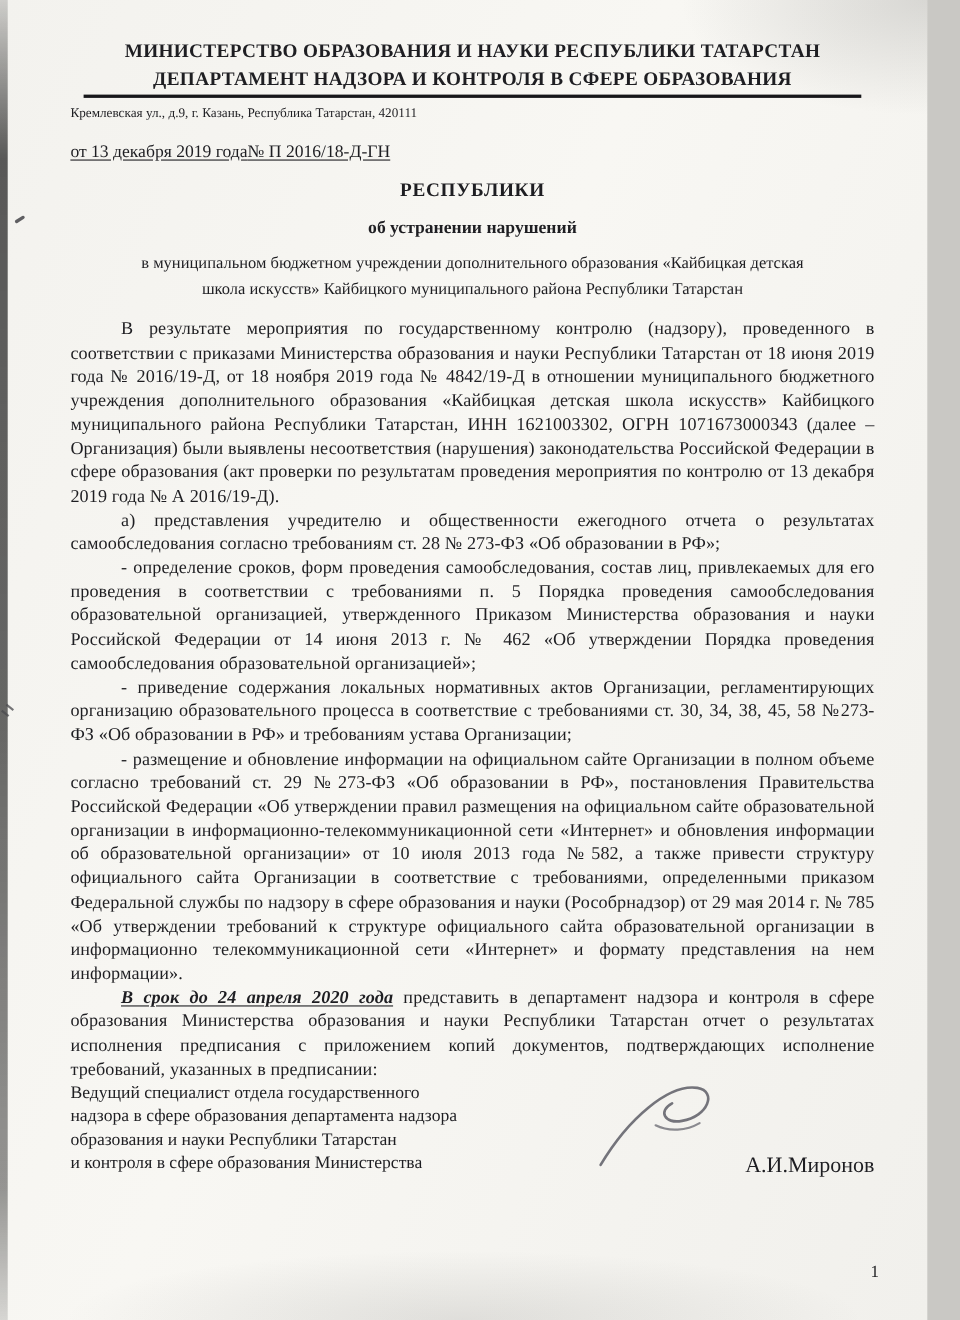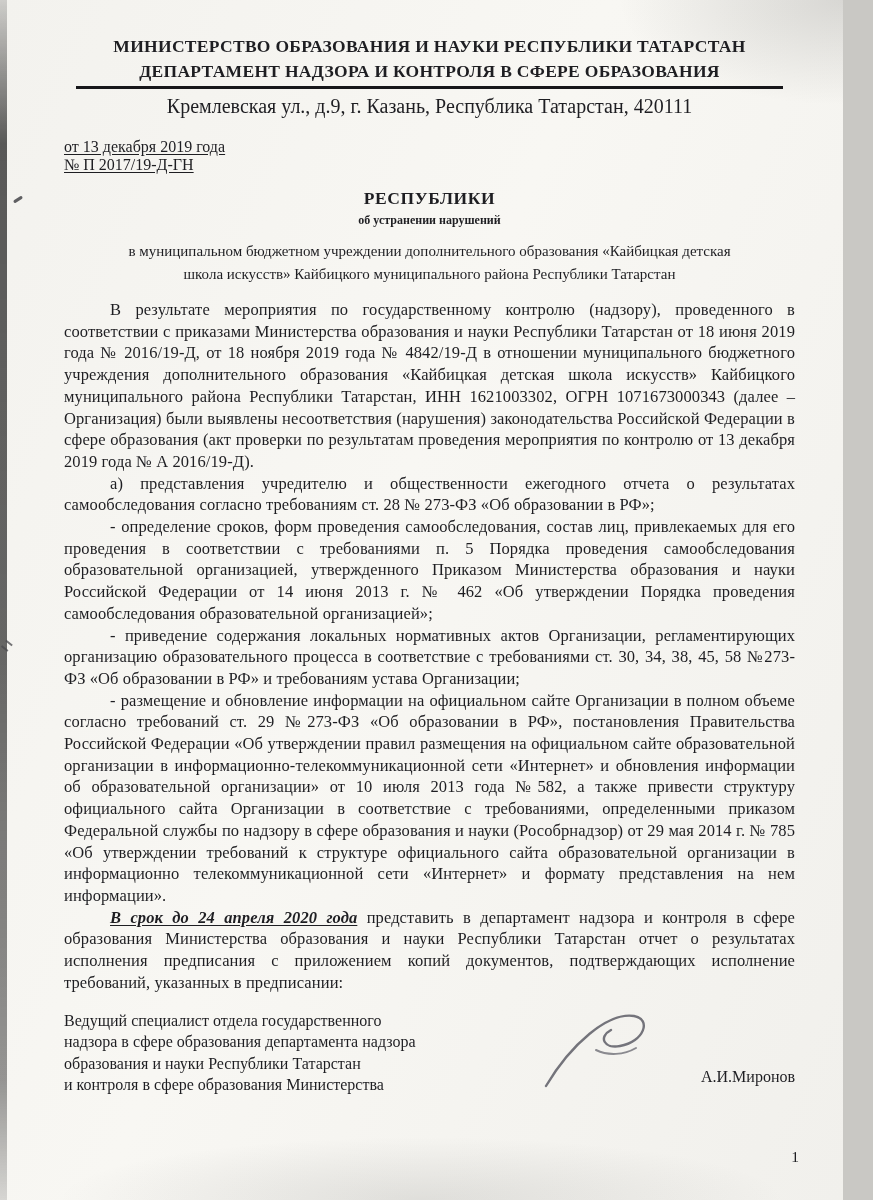--- a/index.html
+++ b/index.html
@@ -20,57 +20,57 @@
       rgba(40,40,40,0.18) 0%, rgba(15,15,15,0.68) 12%,
       rgba(15,15,15,0.62) 55%, rgba(30,30,30,0.45) 90%, rgba(30,30,30,0.15) 100%);
     filter:blur(0.5px);
   }
   .mark-a{position:absolute;left:13px;top:198px;width:10px;height:3px;background:#3a3a3e;transform:rotate(-32deg);border-radius:2px;opacity:.8;}
   .mark-b{position:absolute;left:5px;top:642px;width:8px;height:2px;background:#4a4a4e;transform:rotate(38deg);box-shadow:0 7px 0 #4a4a4e;opacity:.75;}
 
   .hdr1,.hdr2{text-align:center;font-weight:700;font-size:17.5px;letter-spacing:.3px;}
   .hdr2{margin-top:4px;}
   .hdr-rule{height:0;border-bottom:3.5px solid #17171a;margin:4px 12px 0 12px;}
-  .address{text-align:center;font-size:20px;margin-top:6px;}
+  .address{font-size:12px;margin-top:6px;}
 
-  .meta-row{display:flex;justify-content:flex-start;margin-top:20px;font-size:16px;flex-direction:column;}
+  .meta-row{display:flex;justify-content:flex-start;margin-top:20px;font-size:16px;}
   .u{text-decoration:underline;text-underline-offset:2px;}
 
   .title-main{text-align:center;font-weight:700;font-size:17.5px;letter-spacing:.6px;margin-top:14px;}
-  .title-sub{text-align:center;font-weight:700;font-size:12px;margin-top:4px;}
+  .title-sub{text-align:center;font-weight:700;font-size:16px;margin-top:16px;}
   .org{text-align:center;font-size:15px;line-height:23px;margin-top:12px;padding:0 44px;}
 
   .body-block{margin-top:13px;}
   .p{font-size:16.5px;line-height:21.7px;text-align:justify;text-indent:46px;margin:0;letter-spacing:.1px;}
   .bi{font-weight:700;font-style:italic;}
 
-  .sig-row{position:relative;margin-top:16px;height:120px;}
+  .sig-row{position:relative;margin-top:0;height:120px;}
   .sig-text{font-size:16px;line-height:21.5px;width:470px;}
   .sig-scribble{position:absolute;left:452px;top:-6px;width:160px;height:100px;}
-  .sig-name{position:absolute;right:0;bottom:44px;font-size:16px;}
+  .sig-name{position:absolute;right:0;bottom:32px;font-size:20px;}
   .page-number{position:absolute;right:44px;bottom:34px;font-size:15.5px;}
 </style>
 </head>
 <body>
 
 <div class="page">
   <div class="edge-left"></div>
   <div class="mark-a"></div>
   <div class="mark-b"></div>
 
   <div>
     <div class="hdr1">МИНИСТЕРСТВО ОБРАЗОВАНИЯ И НАУКИ РЕСПУБЛИКИ ТАТАРСТАН</div>
     <div class="hdr2">ДЕПАРТАМЕНТ НАДЗОРА И КОНТРОЛЯ В СФЕРЕ ОБРАЗОВАНИЯ</div>
     <div class="hdr-rule"></div>
     <div class="address">Кремлевская ул., д.9, г. Казань, Республика Татарстан, 420111</div>
   </div>
 
   <div class="meta-row">
     <span class="u">от 13 декабря 2019 года</span>
-    <span class="u">№ П 2017/19-Д-ГН</span>
+    <span class="u">№ П 2016/18-Д-ГН</span>
   </div>
 
   <div class="title-main">РЕСПУБЛИКИ</div>
   <div class="title-sub">об устранении нарушений</div>
   <div class="org">в муниципальном бюджетном учреждении дополнительного образования «Кайбицкая детская школа искусств» Кайбицкого муниципального района Республики Татарстан</div>
 
   <div class="body-block">
     <p class="p">В результате мероприятия по государственному контролю (надзору), проведенного в соответствии с приказами Министерства образования и науки Республики Татарстан от 18 июня 2019 года № 2016/19-Д,  от 18 ноября 2019 года № 4842/19-Д в отношении муниципального бюджетного учреждения дополнительного образования «Кайбицкая детская школа искусств» Кайбицкого муниципального района Республики Татарстан, ИНН 1621003302, ОГРН 1071673000343 (далее – Организация) были выявлены несоответствия (нарушения) законодательства Российской Федерации в сфере образования (акт проверки по результатам проведения мероприятия по контролю от 13 декабря 2019 года № А 2016/19-Д).</p>
     <p class="p">а) представления учредителю и общественности ежегодного отчета о результатах самообследования согласно требованиям ст. 28 № 273-ФЗ «Об образовании в РФ»;</p>
     <p class="p">- определение сроков, форм проведения самообследования, состав лиц, привлекаемых для его проведения в соответствии с требованиями п. 5 Порядка проведения самообследования образовательной организацией, утвержденного Приказом Министерства образования и науки Российской Федерации от 14 июня 2013 г. № 462 «Об утверждении Порядка проведения самообследования образовательной организацией»;</p>

